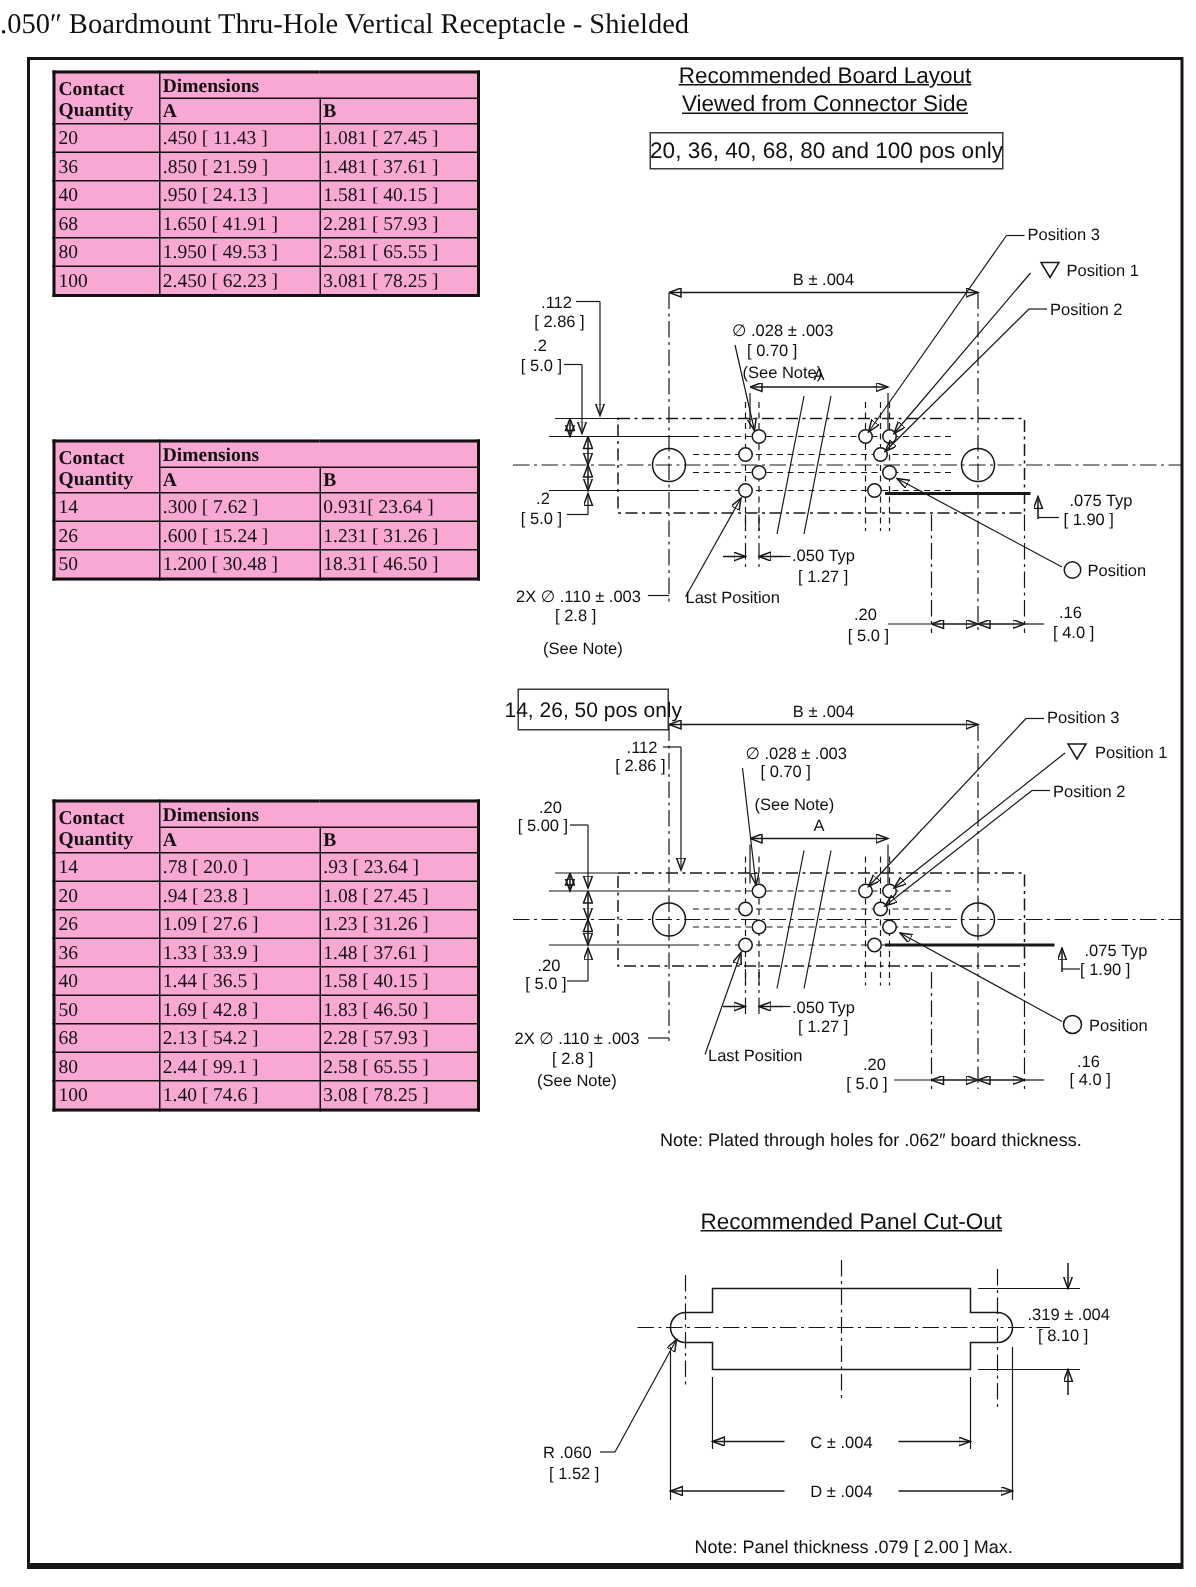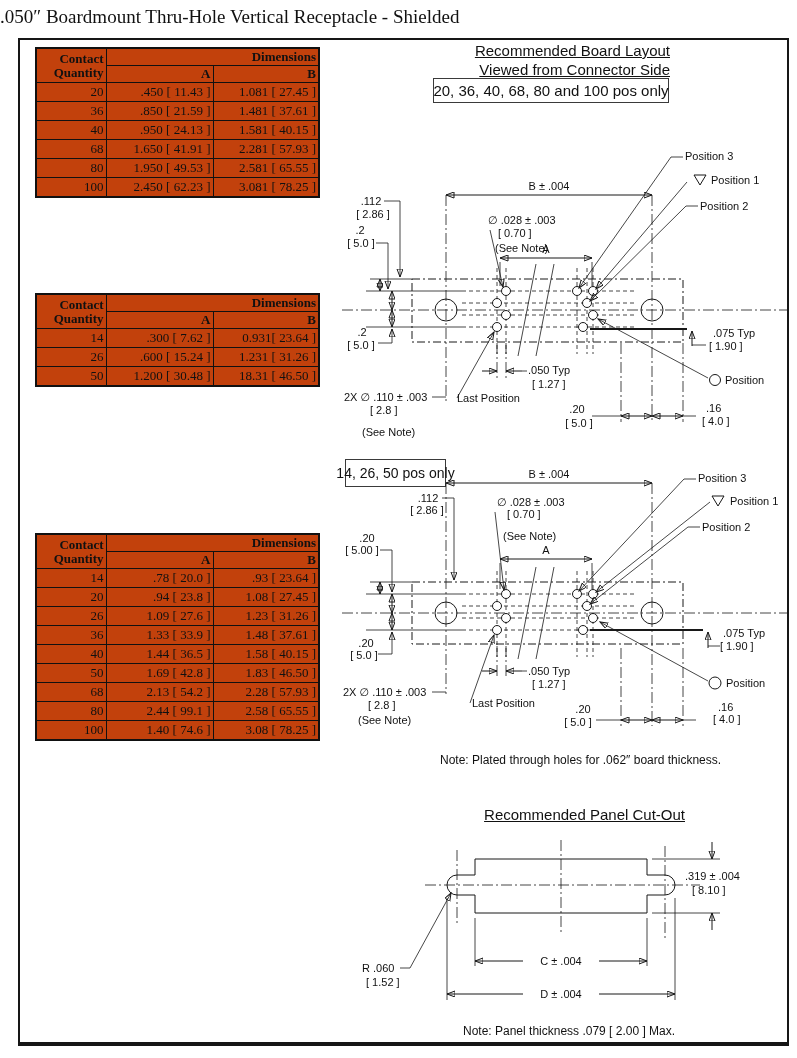--- a/index.html
+++ b/index.html
@@ -2,24 +2,24 @@
 <html><head>
 <meta charset="utf-8">
 <style>
   html,body{margin:0;padding:0}
   body{width:797px;height:1058px;background:#fff;position:relative;overflow:hidden;
        font-family:"Liberation Sans",sans-serif;color:#111}
   .abs{position:absolute}
   .title{font-family:"Liberation Serif",serif;font-size:19px;white-space:nowrap}
   .frame{border:2px solid #161616;border-bottom-width:4px;box-sizing:border-box}
   table.dims{border-collapse:collapse;font-family:"Liberation Serif",serif;font-size:13px;
-             text-align:right;table-layout:fixed;border:2px solid #111;background:#c2410c}
+             text-align:left;table-layout:fixed;border:2px solid #111;background:#f9a8d4}
   table.dims th,table.dims td{border:1px solid #111;padding:0 2px;height:18px;line-height:1.05}
   table.dims th{font-weight:bold;height:16px}
-  .uh{font-size:15px;text-align:right;line-height:1.25}
+  .uh{font-size:15px;text-align:center;line-height:1.25}
   .uh span{text-decoration:underline}
   .posbox{border:1px solid #3a3a3a;font-size:15px;display:flex;align-items:center;
           justify-content:center;background:#fff;white-space:nowrap}
   .note{font-size:12px;white-space:nowrap}
   svg{position:absolute;overflow:visible}
   svg line,svg rect,svg circle,svg path{stroke:#181818;fill:none;stroke-width:1}
   svg .thin{stroke-width:.8}
   svg .bold{stroke-width:2}
   svg .cl{stroke-dasharray:11 3 2 3;stroke-width:.8}
   svg .ol{stroke-dasharray:8 3 2 3}
@@ -181,21 +181,21 @@
         <td>1.40 [ 74.6 ]</td>
         <td>3.08 [ 78.25 ]</td>
       </tr>
     </tbody>
 </table>
 
 <div class="abs uh" style="left:430px;top:42px;width:240px">
   <span>Recommended Board Layout</span><br>
   <span>Viewed from Connector Side</span>
 </div>
-<div class="abs posbox" style="left:433px;top:78px;width:234px;height:23px">20, 36, 40, 68, 80 and 100 pos only</div>
+<div class="abs posbox" style="left:433px;top:88px;width:234px;height:23px">20, 36, 40, 68, 80 and 100 pos only</div>
 <div class="abs posbox" style="left:345px;top:459px;width:99px;height:26px;font-size:14px">14, 26, 50 pos only</div>
 
 <svg style="left:340px;top:140px" width="457" height="314">
   <defs>
     <marker id="a1e" markerUnits="userSpaceOnUse" markerWidth="9" markerHeight="7" refX="8" refY="3" orient="auto">
         <path d="M0,0L8,3L0,6Z" fill="#181818" stroke="none"></path>
       </marker>
     <marker id="a1s" markerUnits="userSpaceOnUse" markerWidth="9" markerHeight="7" refX="0" refY="3" orient="auto">
         <path d="M8,0L0,3L8,6Z" fill="#181818" stroke="none"></path>
       </marker>

